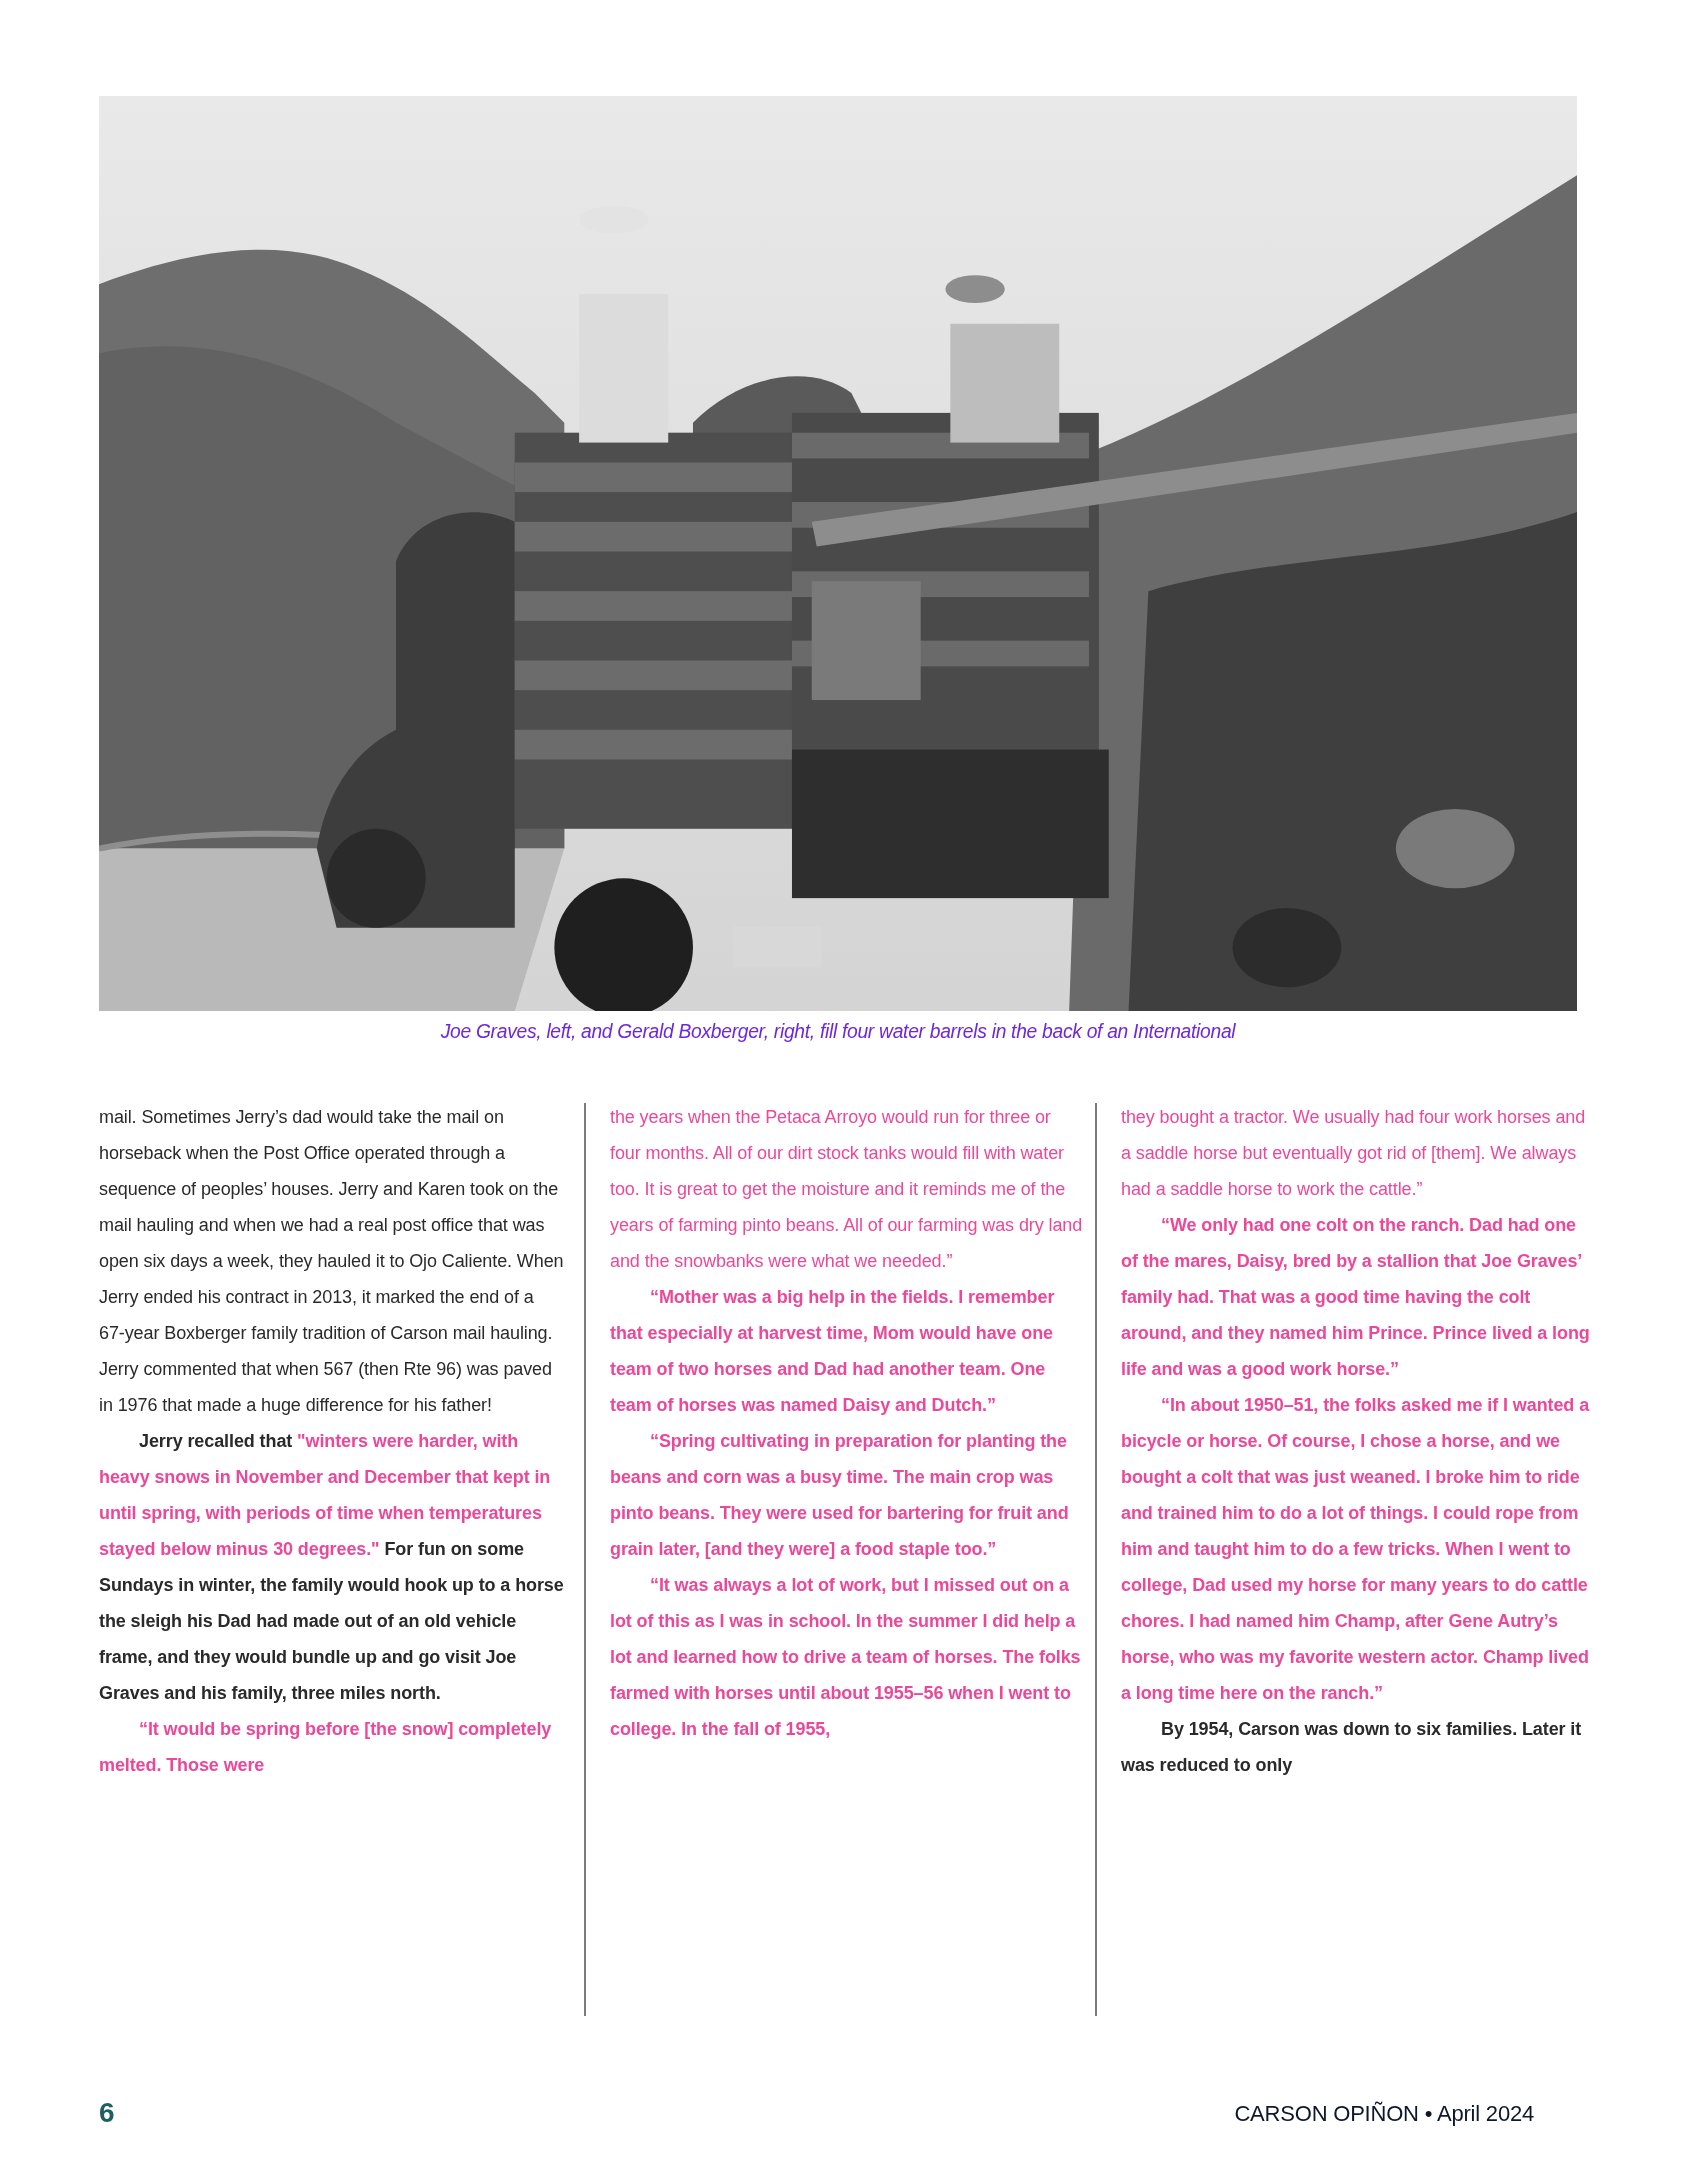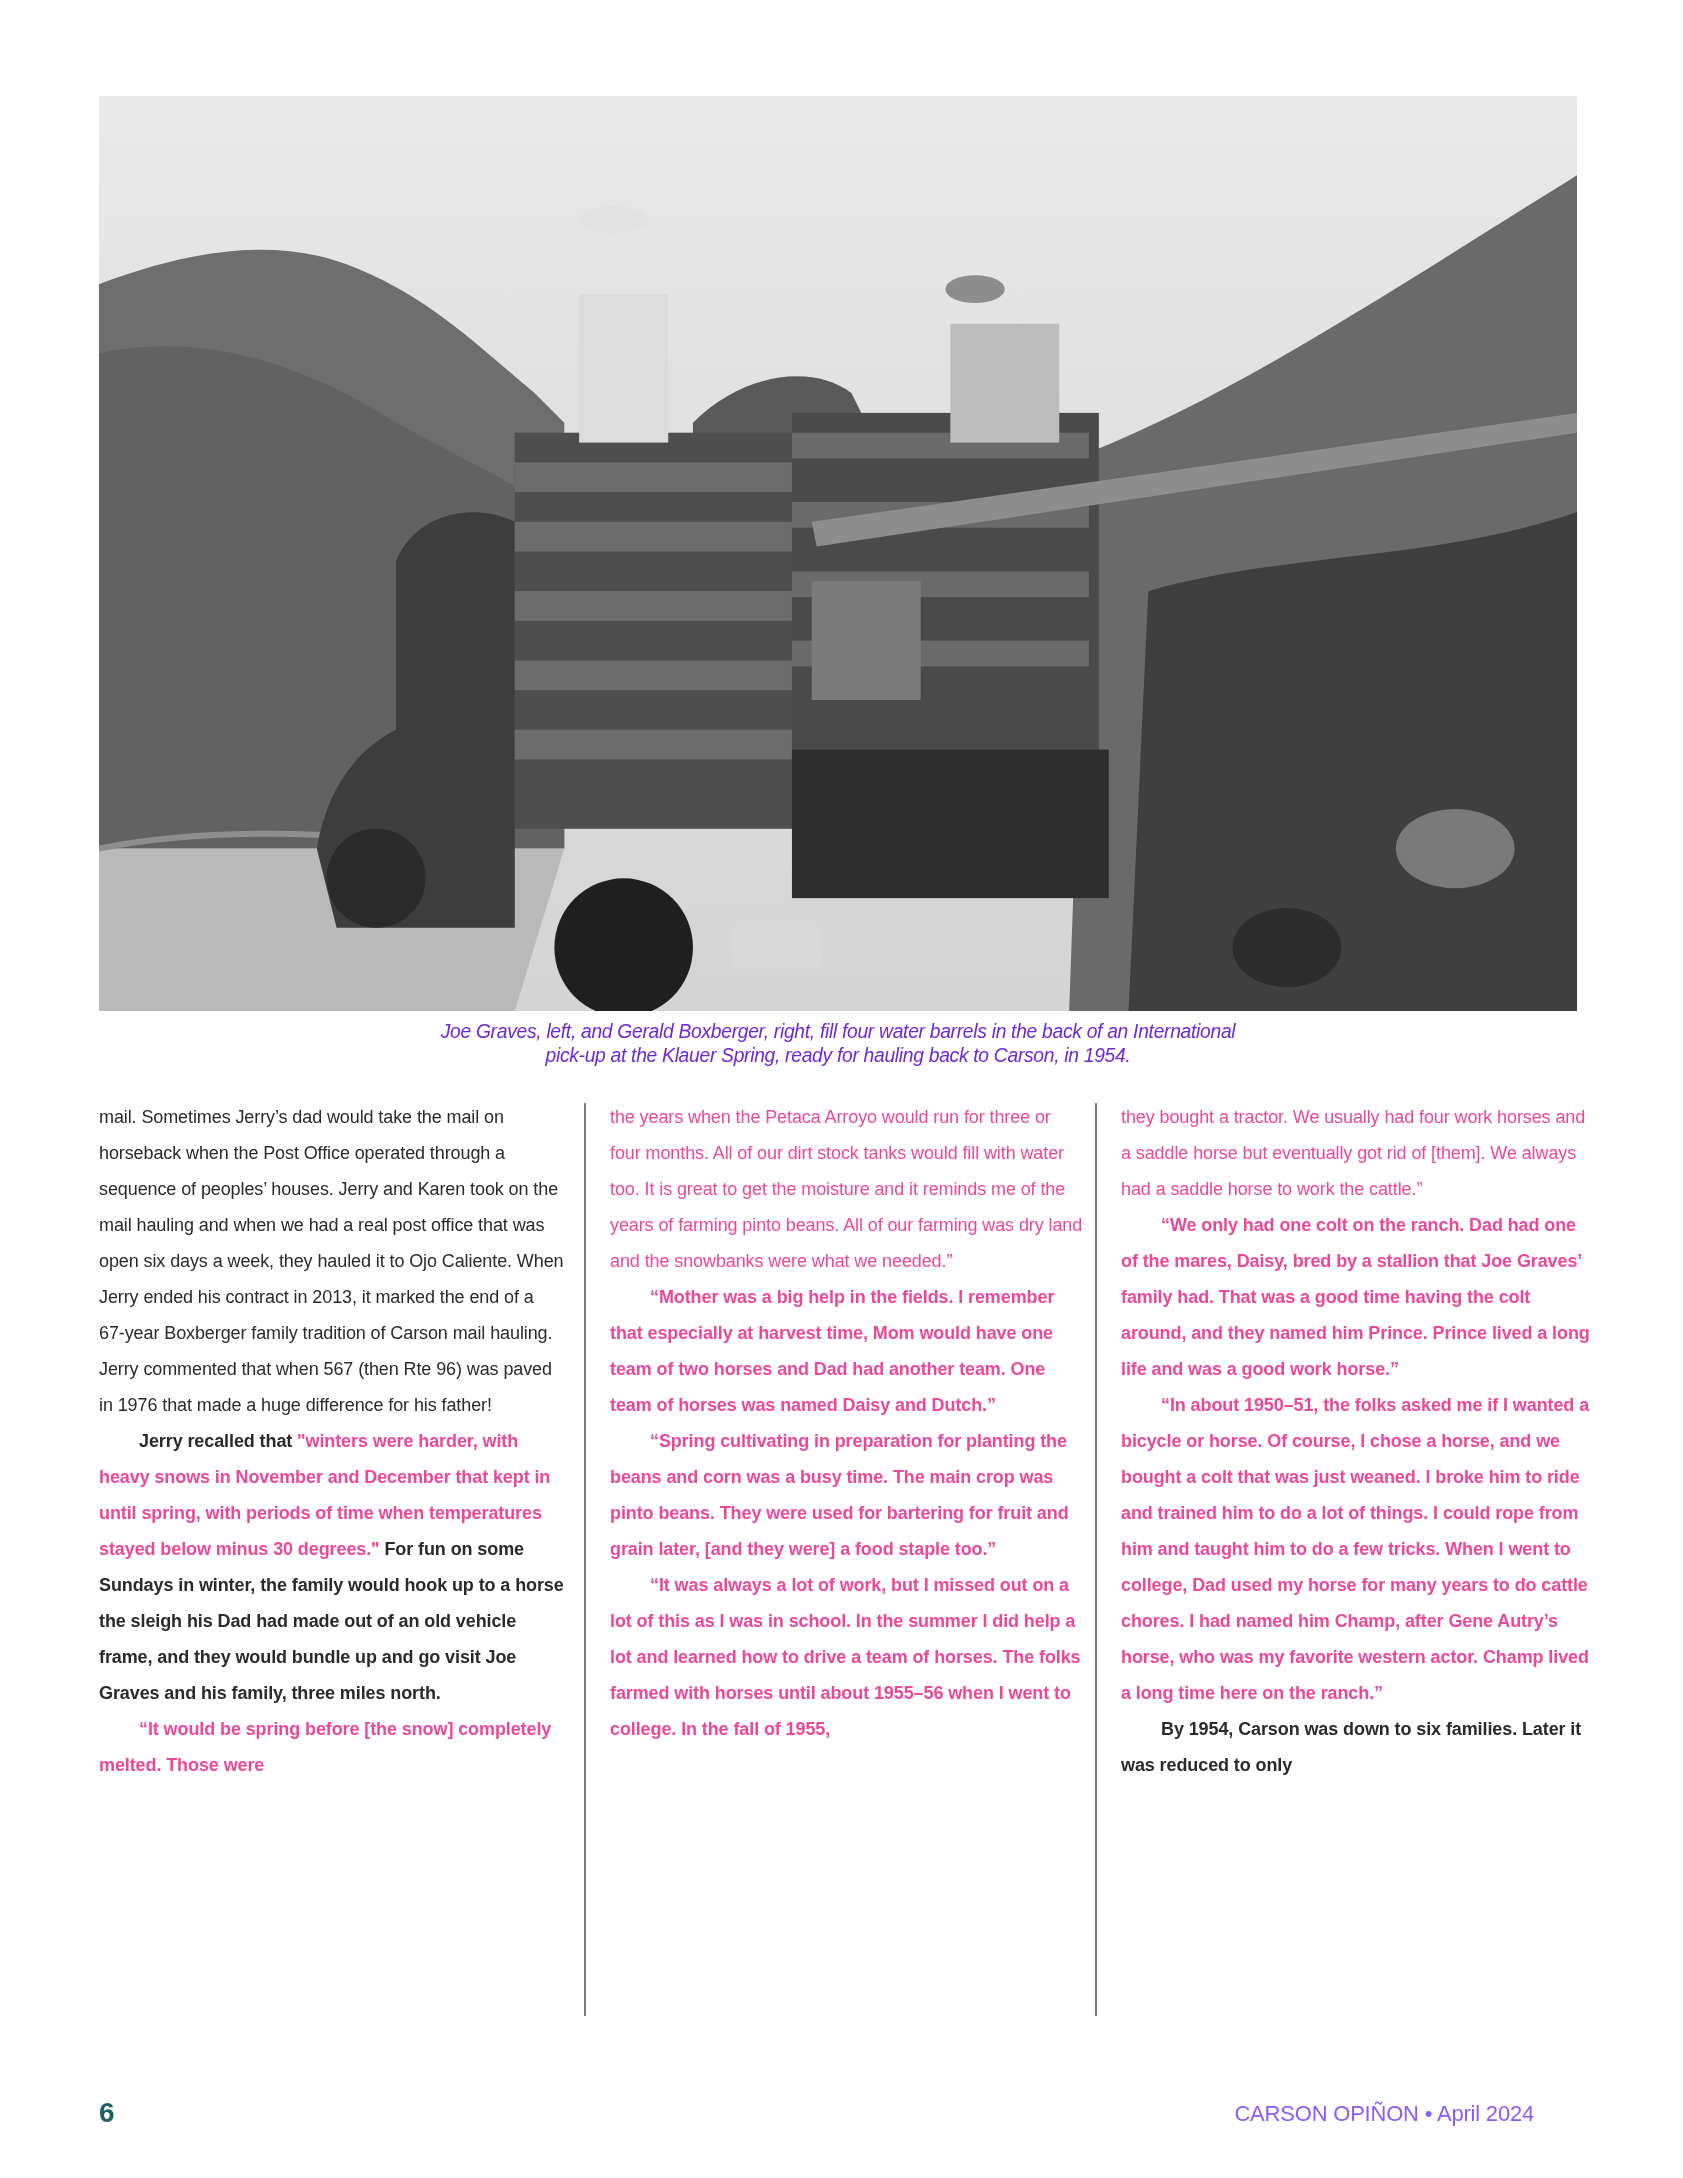--- a/index.html
+++ b/index.html
@@ -30,21 +30,21 @@
 
   .divider { position: absolute; width: 2px; background: #7d7d7d; top: 1103px; height: 913px; }
   .divider-1 { left: 584px; }
   .divider-2 { left: 1095px; }
 
   .folio {
     position: absolute; left: 99px; top: 2097px; font-size: 28px; font-weight: bold;
     color: #1e5f63;
   }
   .runfoot {
-    position: absolute; right: 149px; top: 2101px; font-size: 22px; color: #8b5cf6;
+    position: absolute; right: 149px; top: 2101px; font-size: 22px; color: #0f172a;
     letter-spacing: -0.2px;
   }
 </style>
 </head>
 <body>
 
 <div class="photo">
   <svg viewBox="0 0 1493 924" preserveAspectRatio="none">
     <defs>
       <linearGradient id="sky" x1="0" y1="0" x2="0" y2="1">
@@ -98,21 +98,20 @@
 
     <rect x="485" y="200" width="90" height="150" fill="#dcdcdc"></rect>
     <ellipse cx="520" cy="125" rx="35" ry="14" fill="#e3e3e3"></ellipse>
     <rect x="860" y="230" width="110" height="120" fill="#bdbdbd"></rect>
     <ellipse cx="885" cy="195" rx="30" ry="14" fill="#8d8d8d"></ellipse>
   </svg>
 </div>
 
 <div class="caption">
   <div>Joe Graves, left, and Gerald Boxberger, right, fill four water barrels in the back of an International</div>
-  <div>pick-up at the Klauer Spring, ready for hauling back to Carson, in 1954.</div>
 </div>
 
 <div class="col col-1">
   <p>mail. Sometimes Jerry’s dad would take the mail on horseback when the Post Office operated through a sequence of peoples’ houses. Jerry and Karen took on the mail hauling and when we had a real post office that was open six days a week, they hauled it to Ojo Caliente. When Jerry ended his contract in 2013, it marked the end of a 67-year Boxberger family tradition of Carson mail hauling. Jerry commented that when 567 (then Rte 96) was paved in 1976 that made a huge difference for his father!</p>
   <p class="indent"><span>Jerry recalled that </span><span class="q">"winters were harder, with heavy snows in November and December that kept in until spring, with periods of time when temperatures stayed below minus 30 degrees."</span><span> For fun on some Sundays in winter, the family would hook up to a horse the sleigh his Dad had made out of an old vehicle frame, and they would bundle up and go visit Joe Graves and his family, three miles north.</span></p>
   <p class="indent q">“It would be spring before [the snow] completely melted. Those were</p>
 </div>
 
 <div class="divider divider-1"></div>
 

